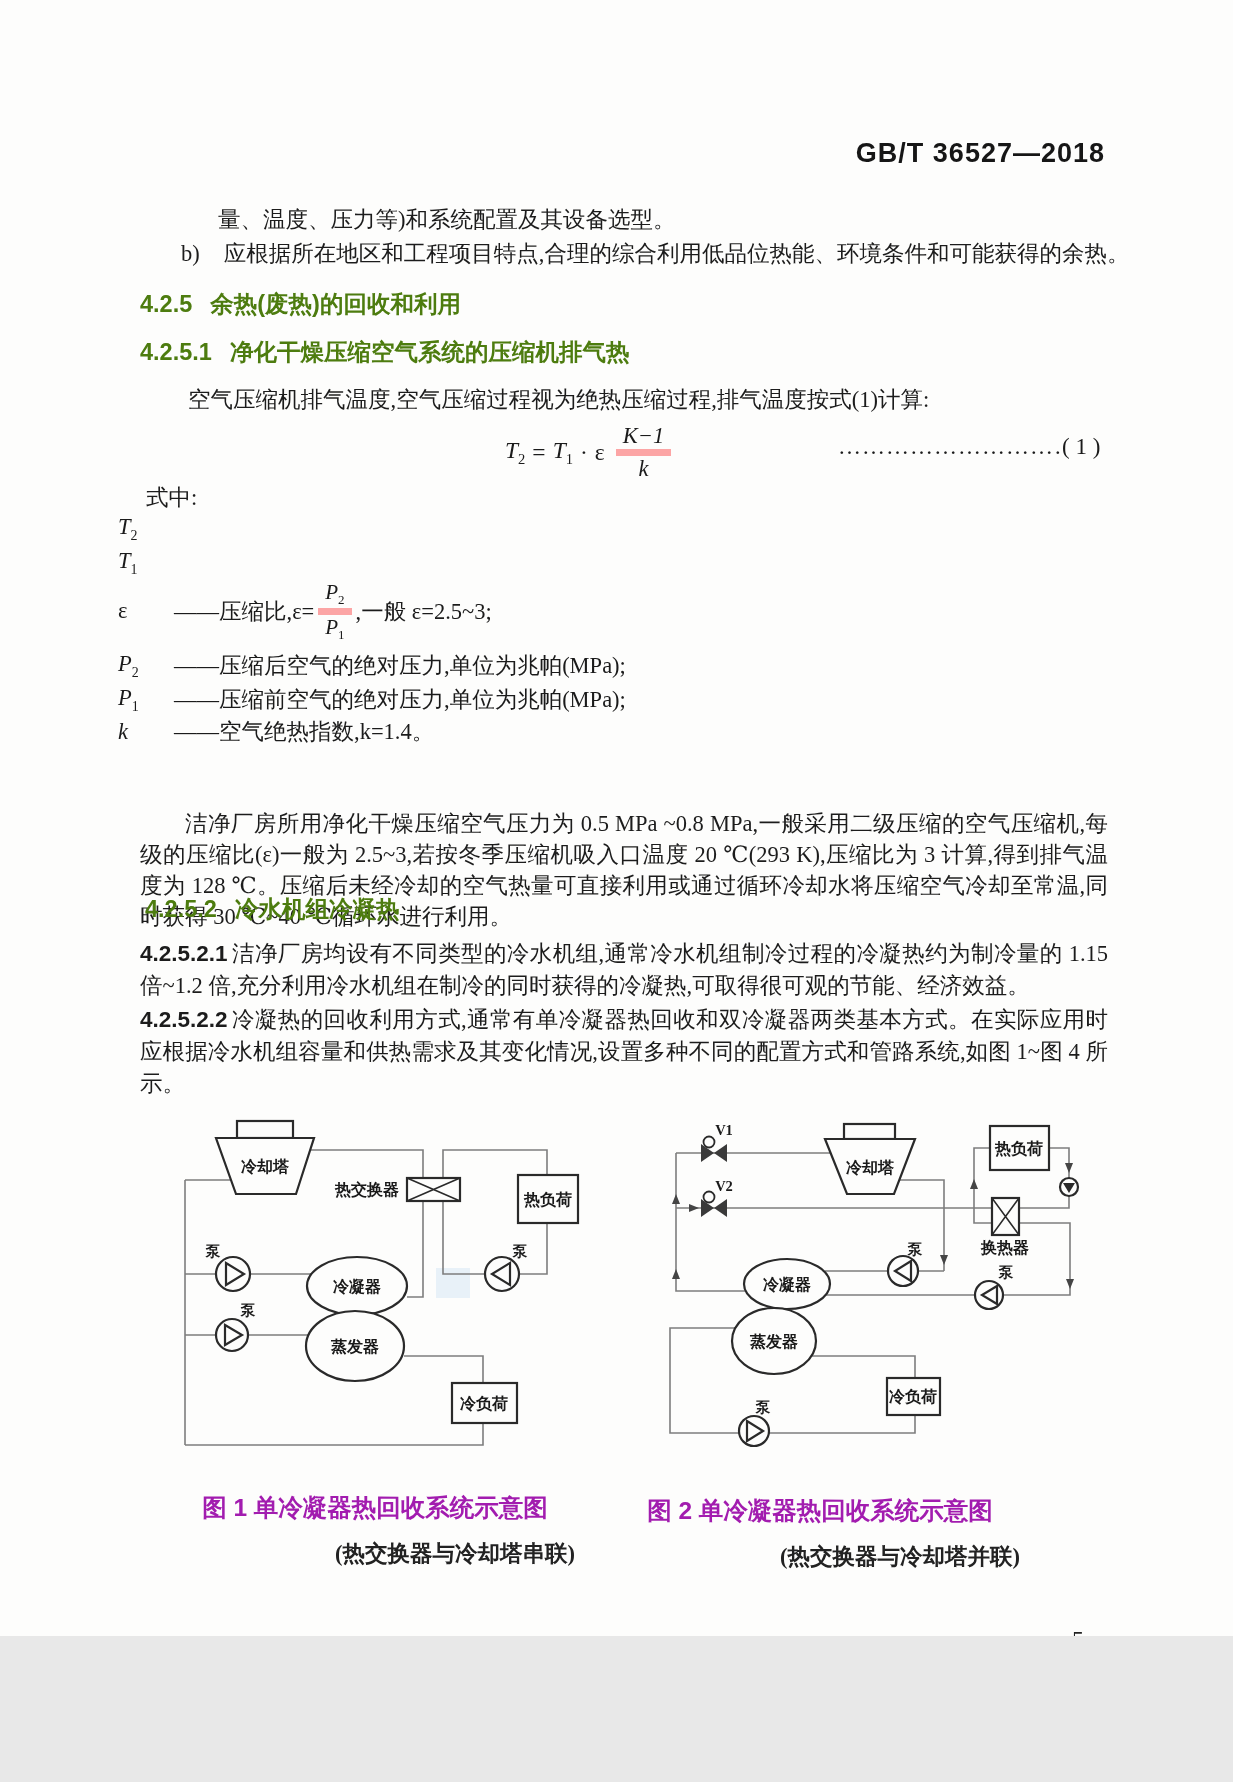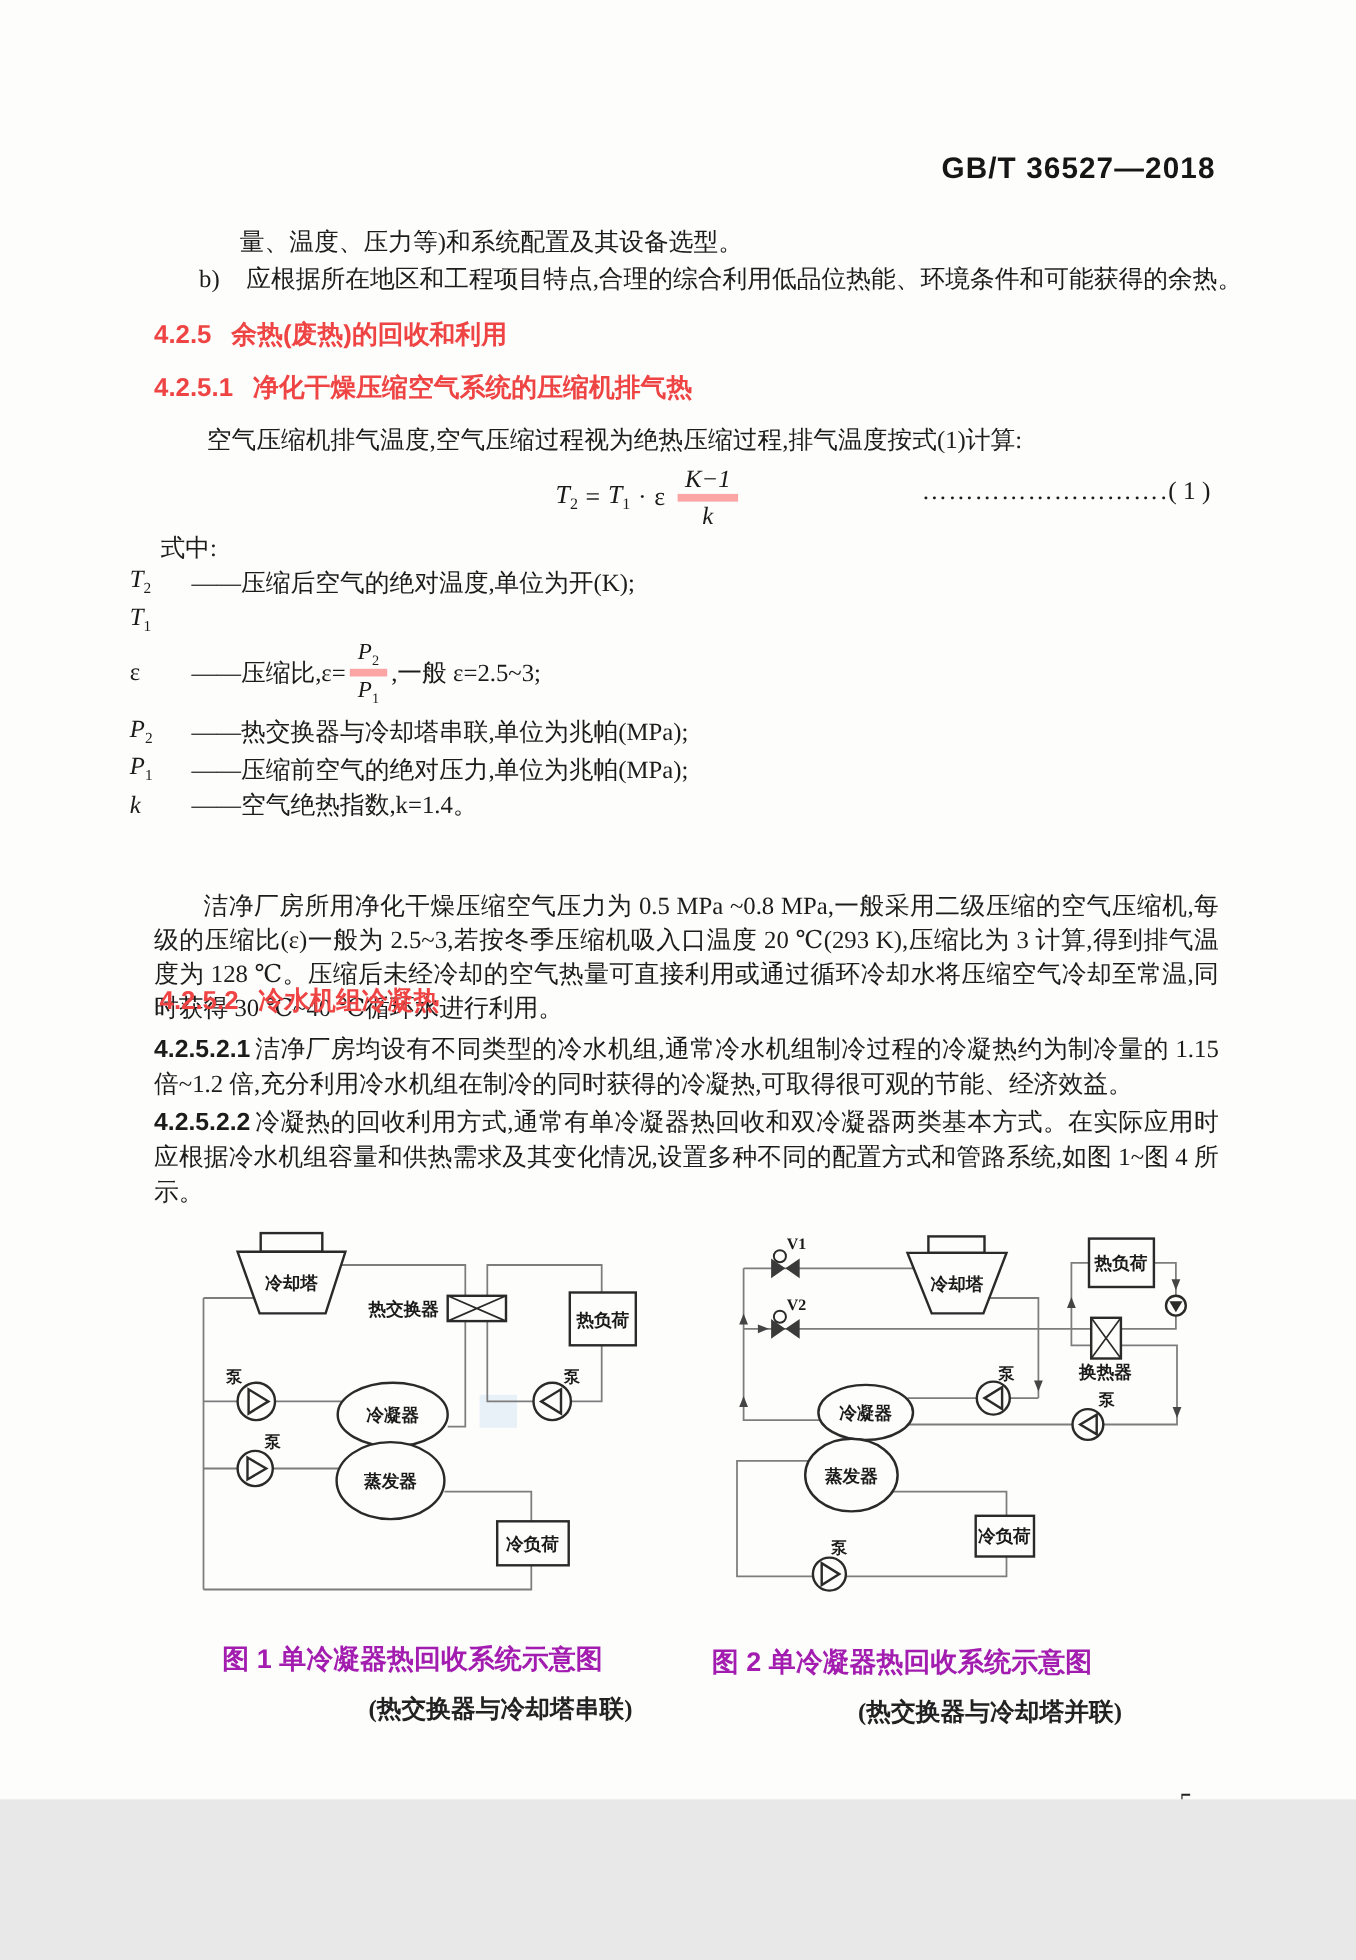--- a/index.html
+++ b/index.html
@@ -13,21 +13,21 @@
   .hdr{
     font-family:"Liberation Sans","DejaVu Sans",sans-serif;
     font-weight:bold;font-size:27px;letter-spacing:1px;color:#161616;
   }
   .body-text{font-size:22.5px;line-height:32px;color:#1c1c1c;}
   .nowrap{white-space:nowrap;}
   .justify{text-align:justify;}
   .indent2{text-indent:2em;}
   .heading{
     font-family:"Liberation Sans","DejaVu Sans",sans-serif;
-    font-weight:bold;font-size:23.5px;color:#ef4444;white-space:nowrap;
+    font-weight:bold;font-size:23.5px;color:#4d7c0f;white-space:nowrap;
   }
   .hnum{margin-right:18px;}
   .hnum-inline{
     font-family:"Liberation Sans","DejaVu Sans",sans-serif;
     font-weight:bold;margin-right:4px;
   }
   .var{font-style:italic;}
   sub{font-size:0.62em;}
   .frac{display:inline-block;vertical-align:middle;text-align:center;line-height:1.05;margin:0 4px;}
   .frac .num{border-bottom:7px solid #fca5a5;padding:0 7px 1px 7px;}
@@ -88,37 +88,36 @@
   </div>
   <div class="abs dots-wrap" style="top:434px;left:838px;">
     <span class="dots">……………………………………</span>
       <span>( 1 )</span>
   </div>
 
   <div class="abs body-text" style="top:482px;left:146px;">式中:</div>
 
   <div class="abs def-row nowrap" style="top:514px;left:118px;">
     <span class="def-sym"><span class="var">T</span><sub>2</sub></span>
-      <span>——压缩后空气的绝对温度,单位为开(K);</span>
   </div>
   <div class="abs def-row nowrap" style="top:548px;left:118px;">
     <span class="def-sym"><span class="var">T</span><sub>1</sub></span>
   </div>
   <div class="abs def-row nowrap" style="top:578px;left:118px;height:66px;">
     <span class="def-sym">ε</span>
       <span>——压缩比,ε=</span>
     <span class="frac" style="font-size:21px;">
       <div class="num"><span class="var">P</span><sub>2</sub></div>
       <div class="den"><span class="var">P</span><sub>1</sub></div>
     </span>
     <span>,一般 ε=2.5~3;</span>
   </div>
   <div class="abs def-row nowrap" style="top:650px;left:118px;">
     <span class="def-sym"><span class="var">P</span><sub>2</sub></span>
-      <span>——热交换器与冷却塔串联,单位为兆帕(MPa);</span>
+      <span>——压缩后空气的绝对压力,单位为兆帕(MPa);</span>
   </div>
   <div class="abs def-row nowrap" style="top:684px;left:118px;">
     <span class="def-sym"><span class="var">P</span><sub>1</sub></span>
       <span>——压缩前空气的绝对压力,单位为兆帕(MPa);</span>
   </div>
   <div class="abs def-row nowrap" style="top:716px;left:118px;">
     <span class="def-sym var">k</span>
       <span>——空气绝热指数,k=1.4。</span>
   </div>
 

